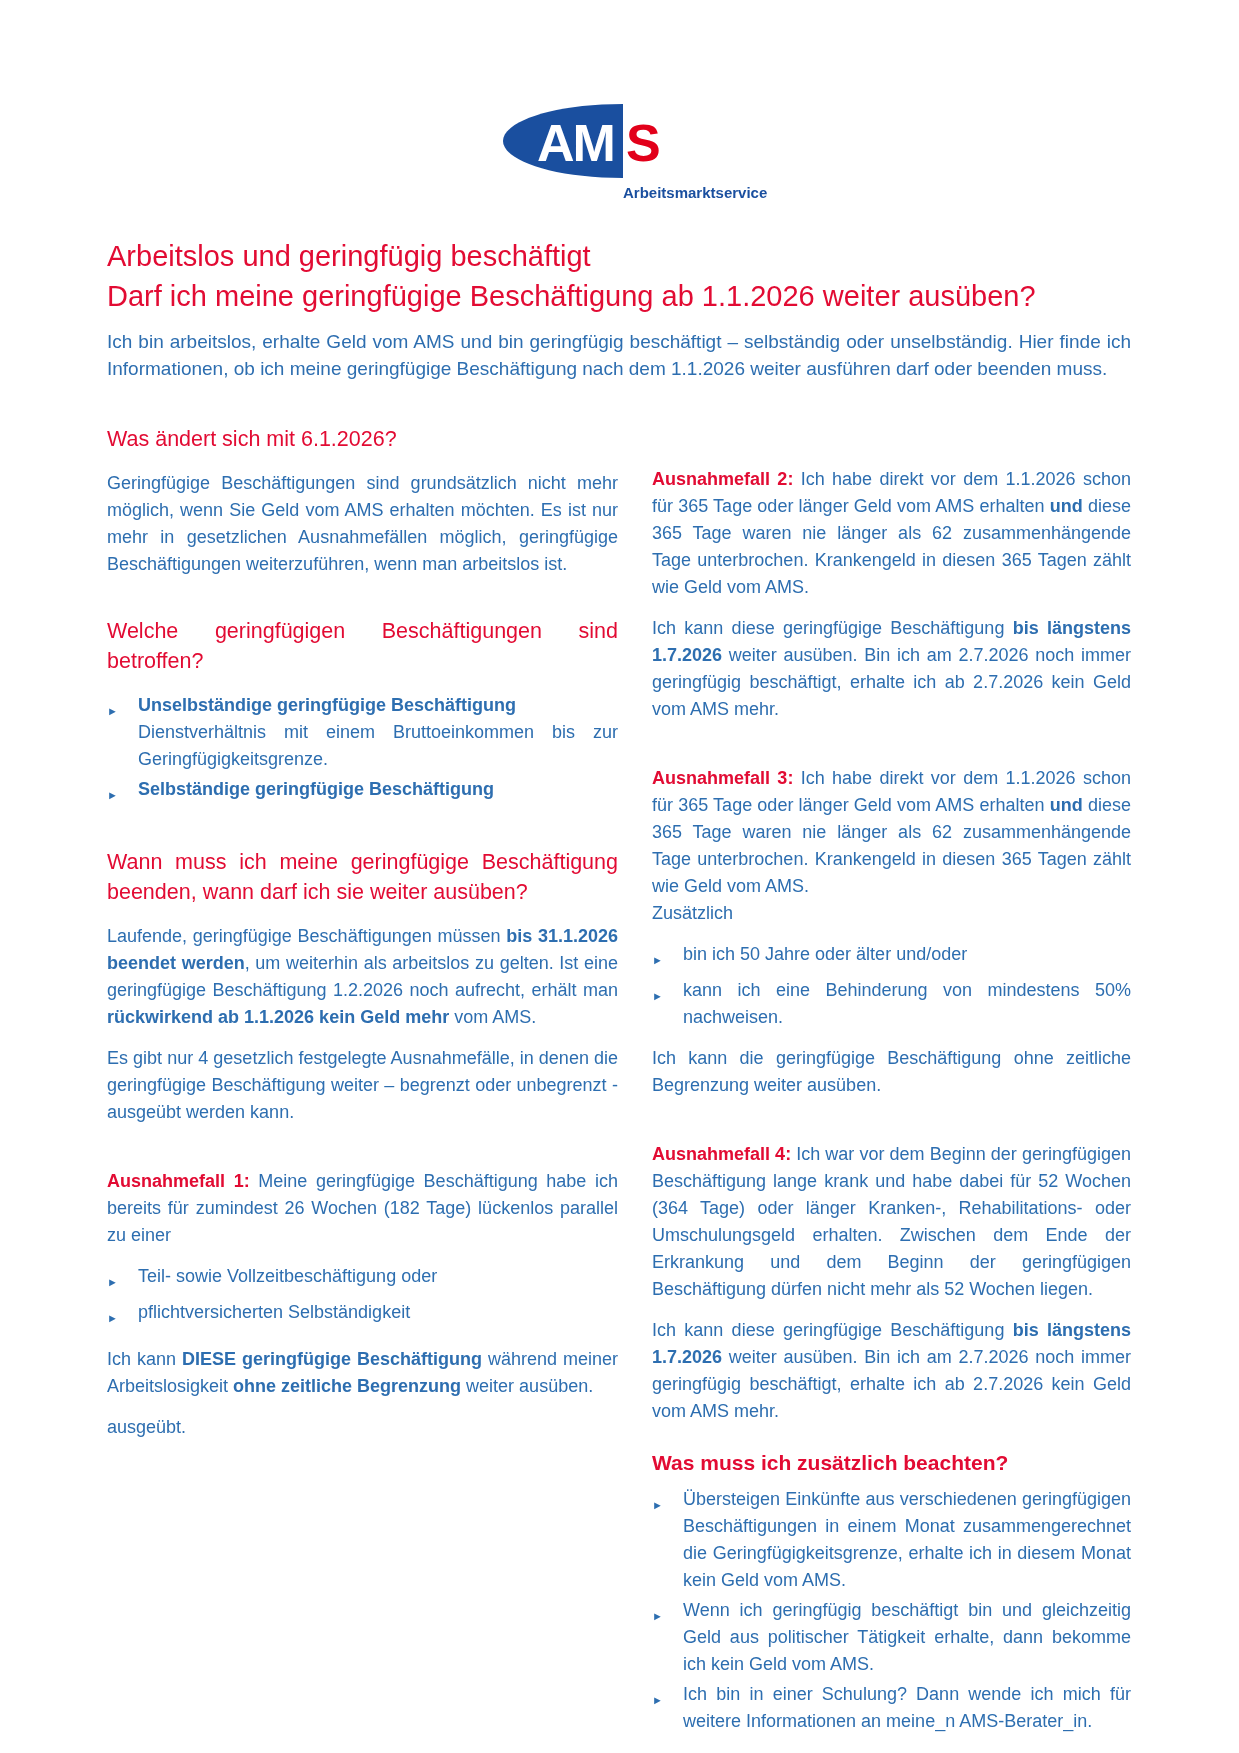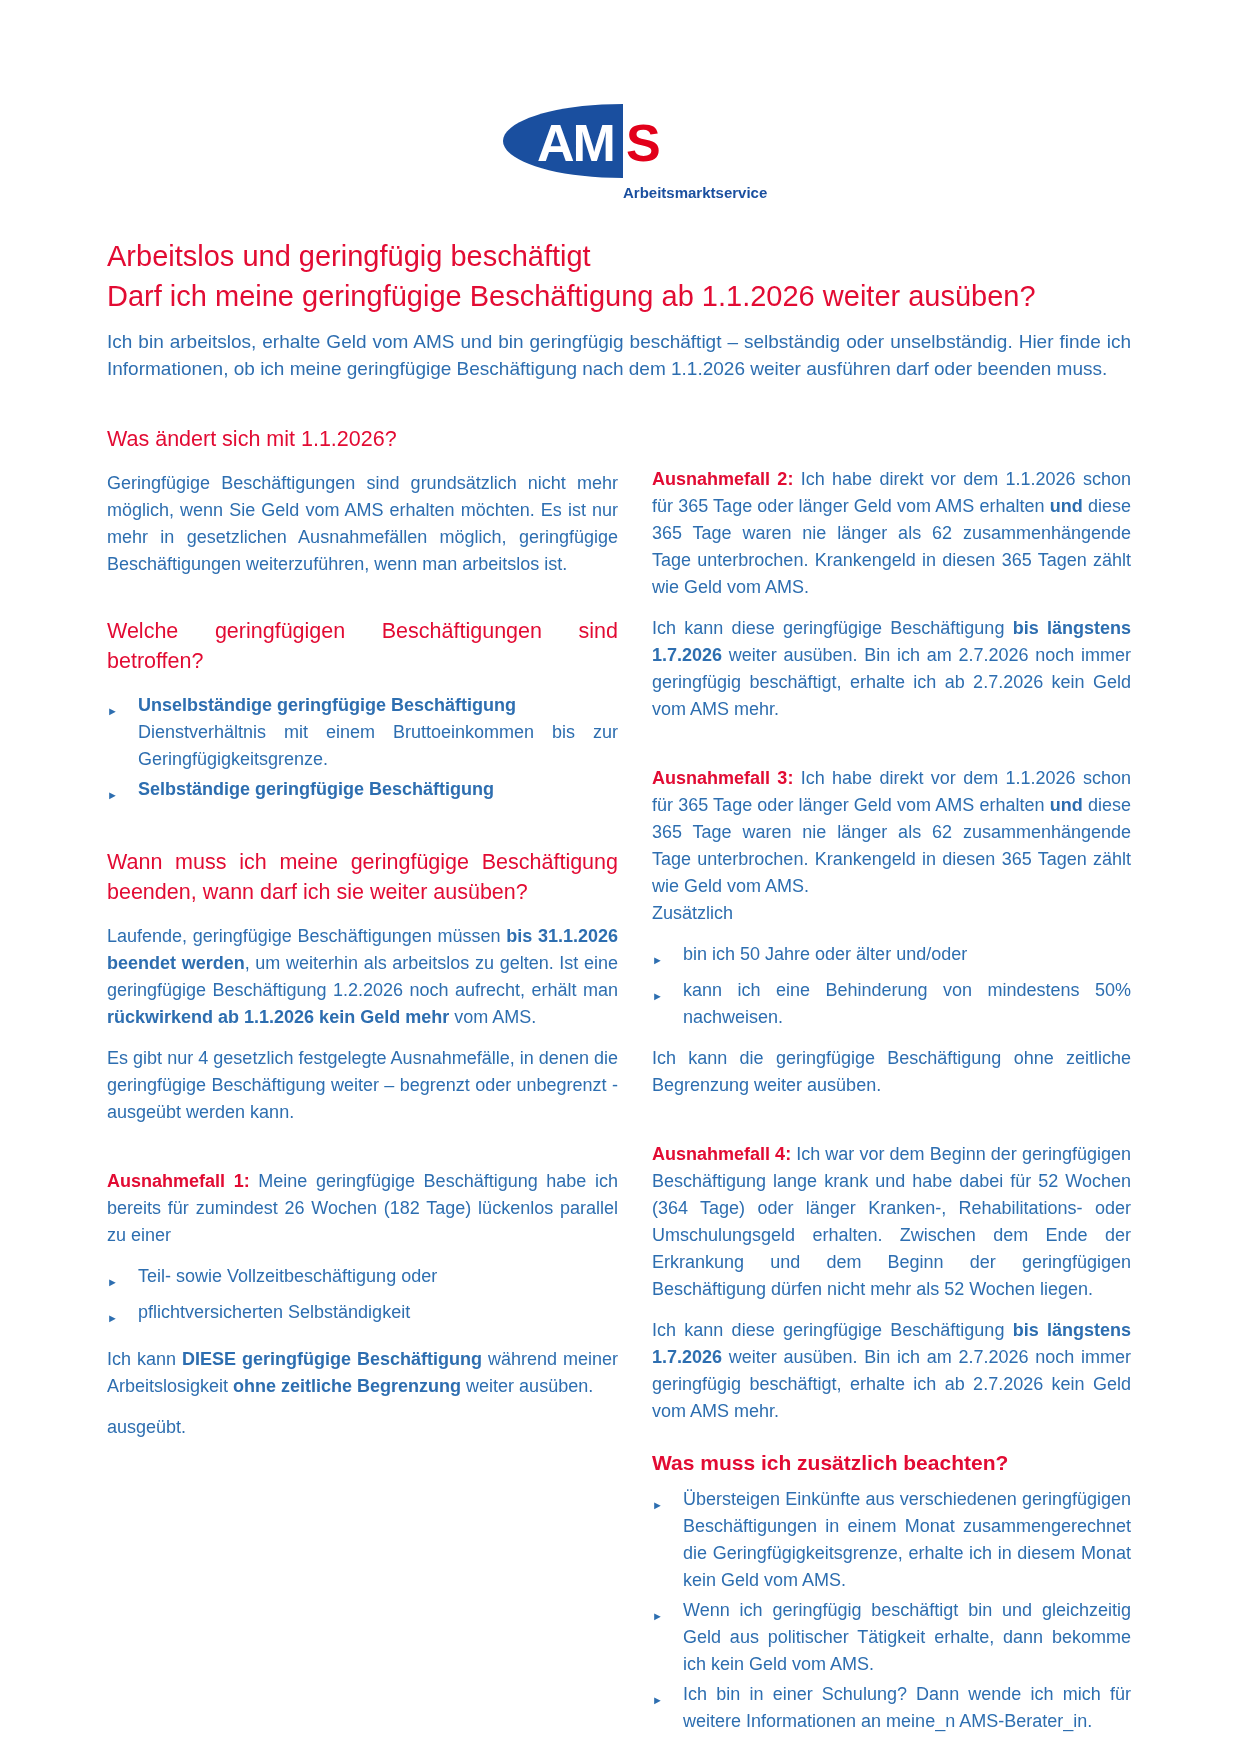--- a/index.html
+++ b/index.html
@@ -89,21 +89,21 @@
 
   <div class="title">
     <div>Arbeitslos und geringfügig beschäftigt</div>
     <div>Darf ich meine geringfügige Beschäftigung ab 1.1.2026 weiter ausüben?</div>
   </div>
 
   <div class="intro">Ich bin arbeitslos, erhalte Geld vom AMS und bin geringfügig beschäftigt – selbständig oder unselbständig. Hier finde ich Informationen, ob ich meine geringfügige Beschäftigung nach dem 1.1.2026 weiter ausführen darf oder beenden muss.</div>
 
   <div class="columns">
     <div class="col col-left" id="col-left">
-        <h2 class="col-heading">Was ändert sich mit 1.1.2026?</h2>
+        <h2 class="col-heading">Was ändert sich mit 6.1.2026?</h2>
         <p class="para"><span>Geringfügige Beschäftigungen sind grundsätzlich nicht mehr möglich, wenn Sie Geld vom AMS erhalten möchten. Es ist nur mehr in gesetzlichen Ausnahmefällen möglich, geringfügige Beschäftigungen weiterzuführen, wenn man arbeitslos ist.</span></p>
         <h2 class="col-heading">Welche geringfügigen Beschäftigungen sind betroffen?</h2>
         <div class="bullets">
           <div class="bullet">
             <span class="marker">►</span>
             <span class="btext"><span class="b">Unselbständige geringfügige Beschäftigung</span><br><span>Dienstverhältnis mit einem Bruttoeinkommen bis zur Geringfügigkeitsgrenze.</span></span>
           </div>
           <div class="bullet">
             <span class="marker">►</span>
             <span class="btext"><span class="b">Selbständige geringfügige Beschäftigung</span><br></span>

